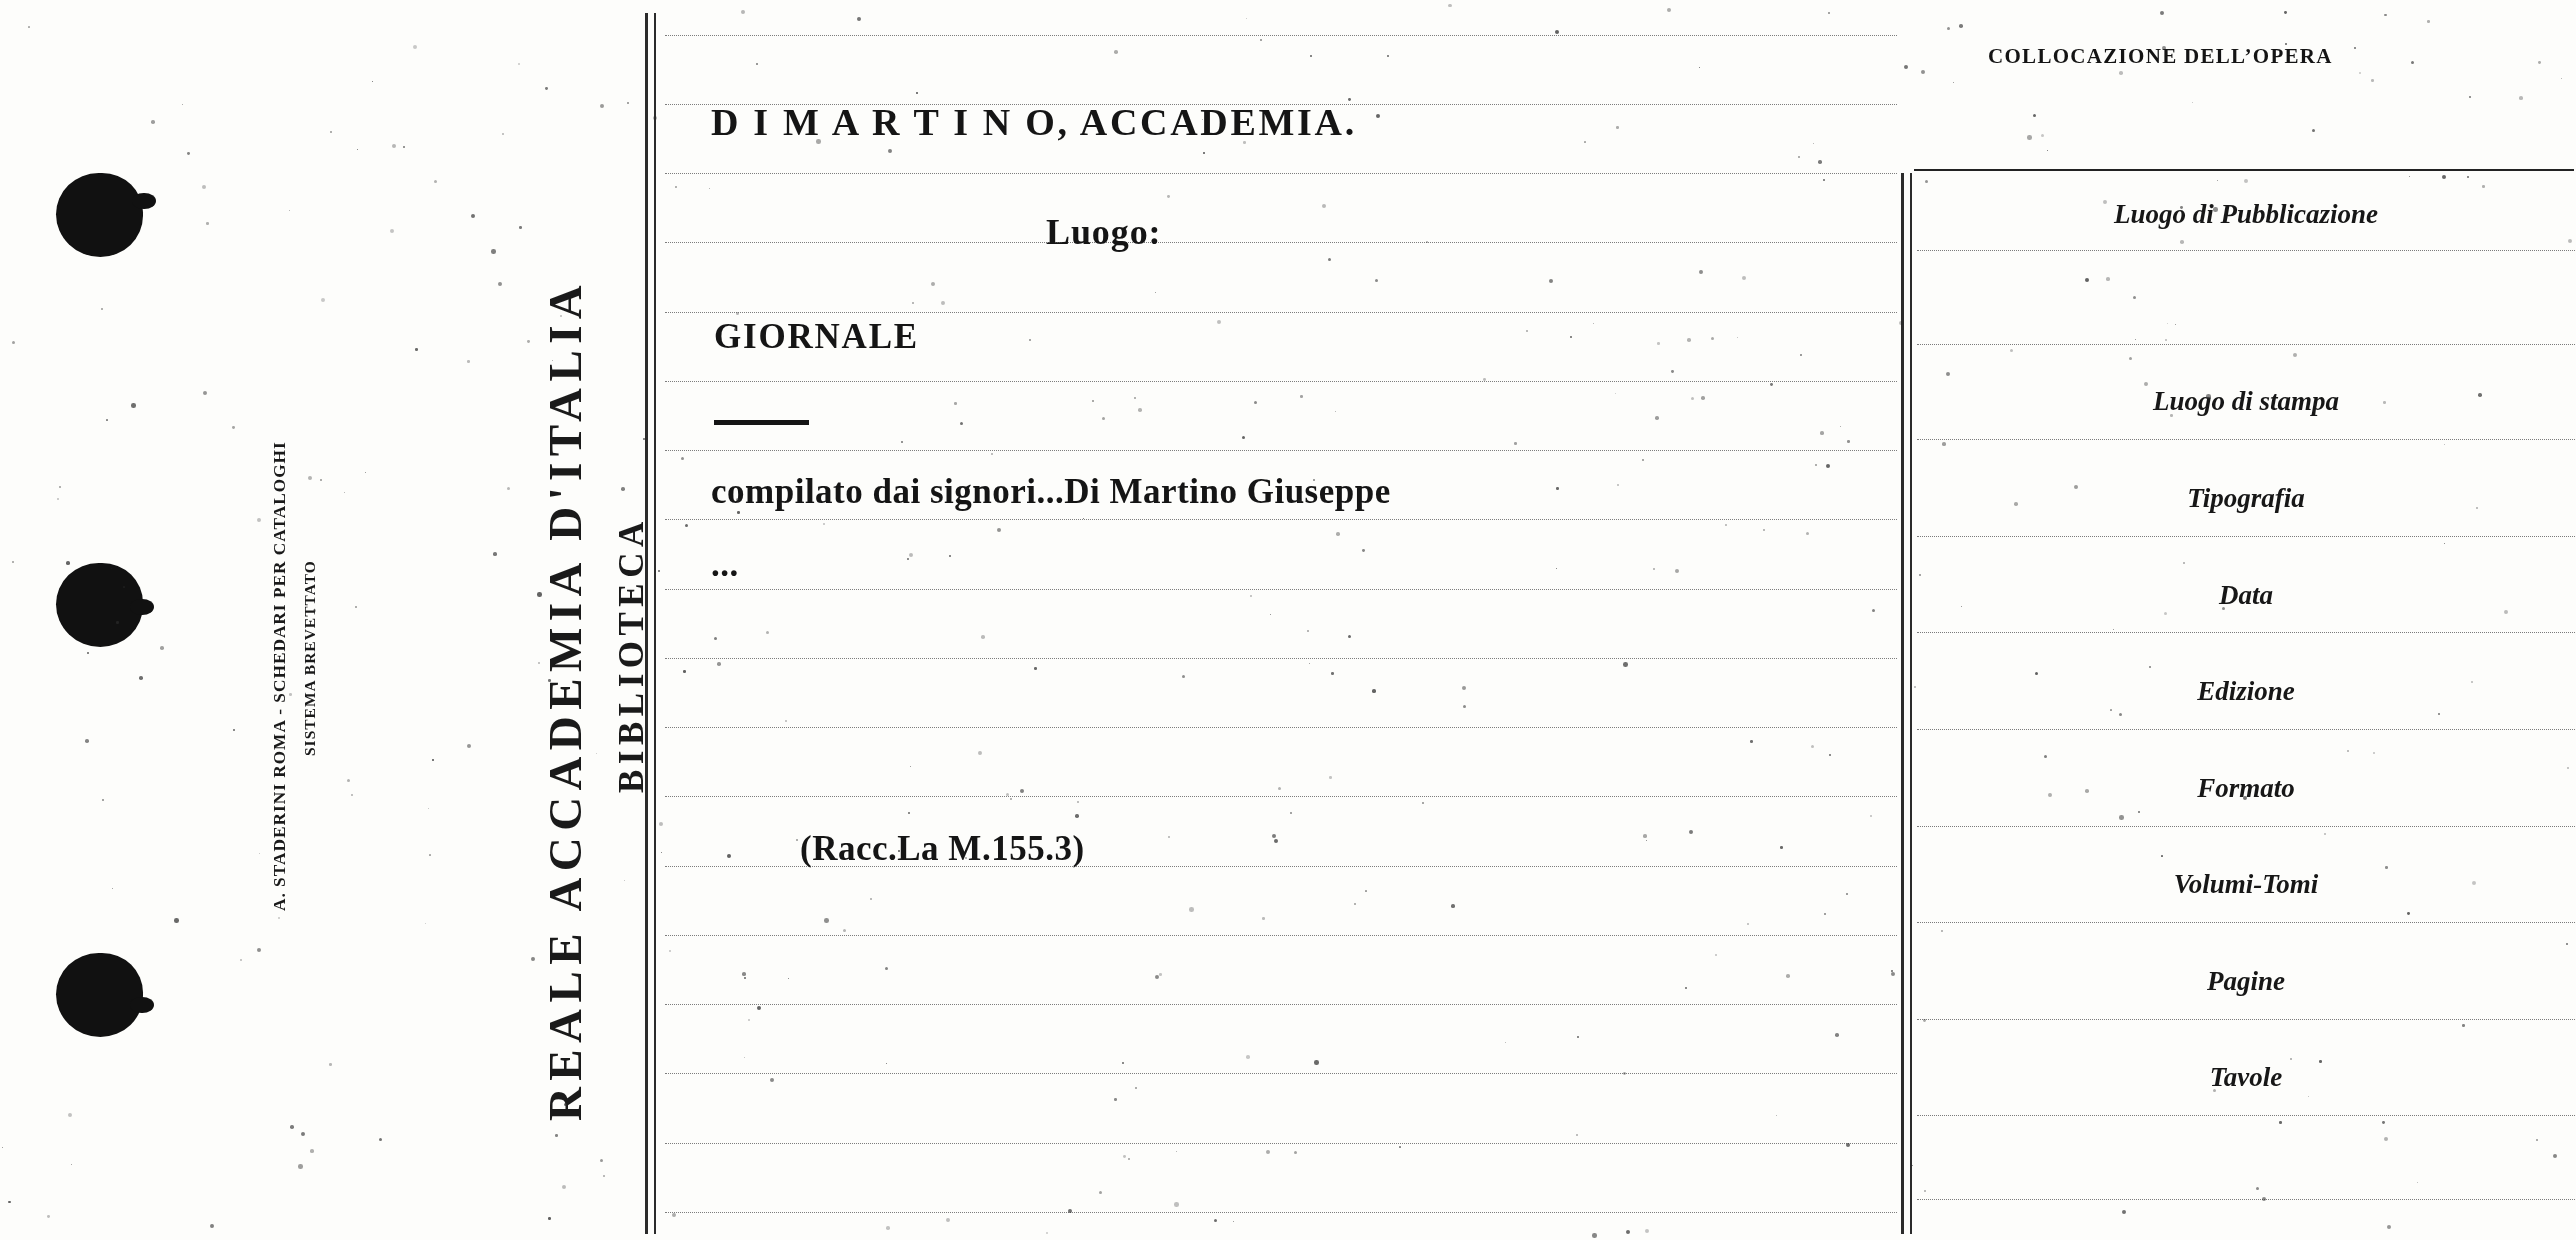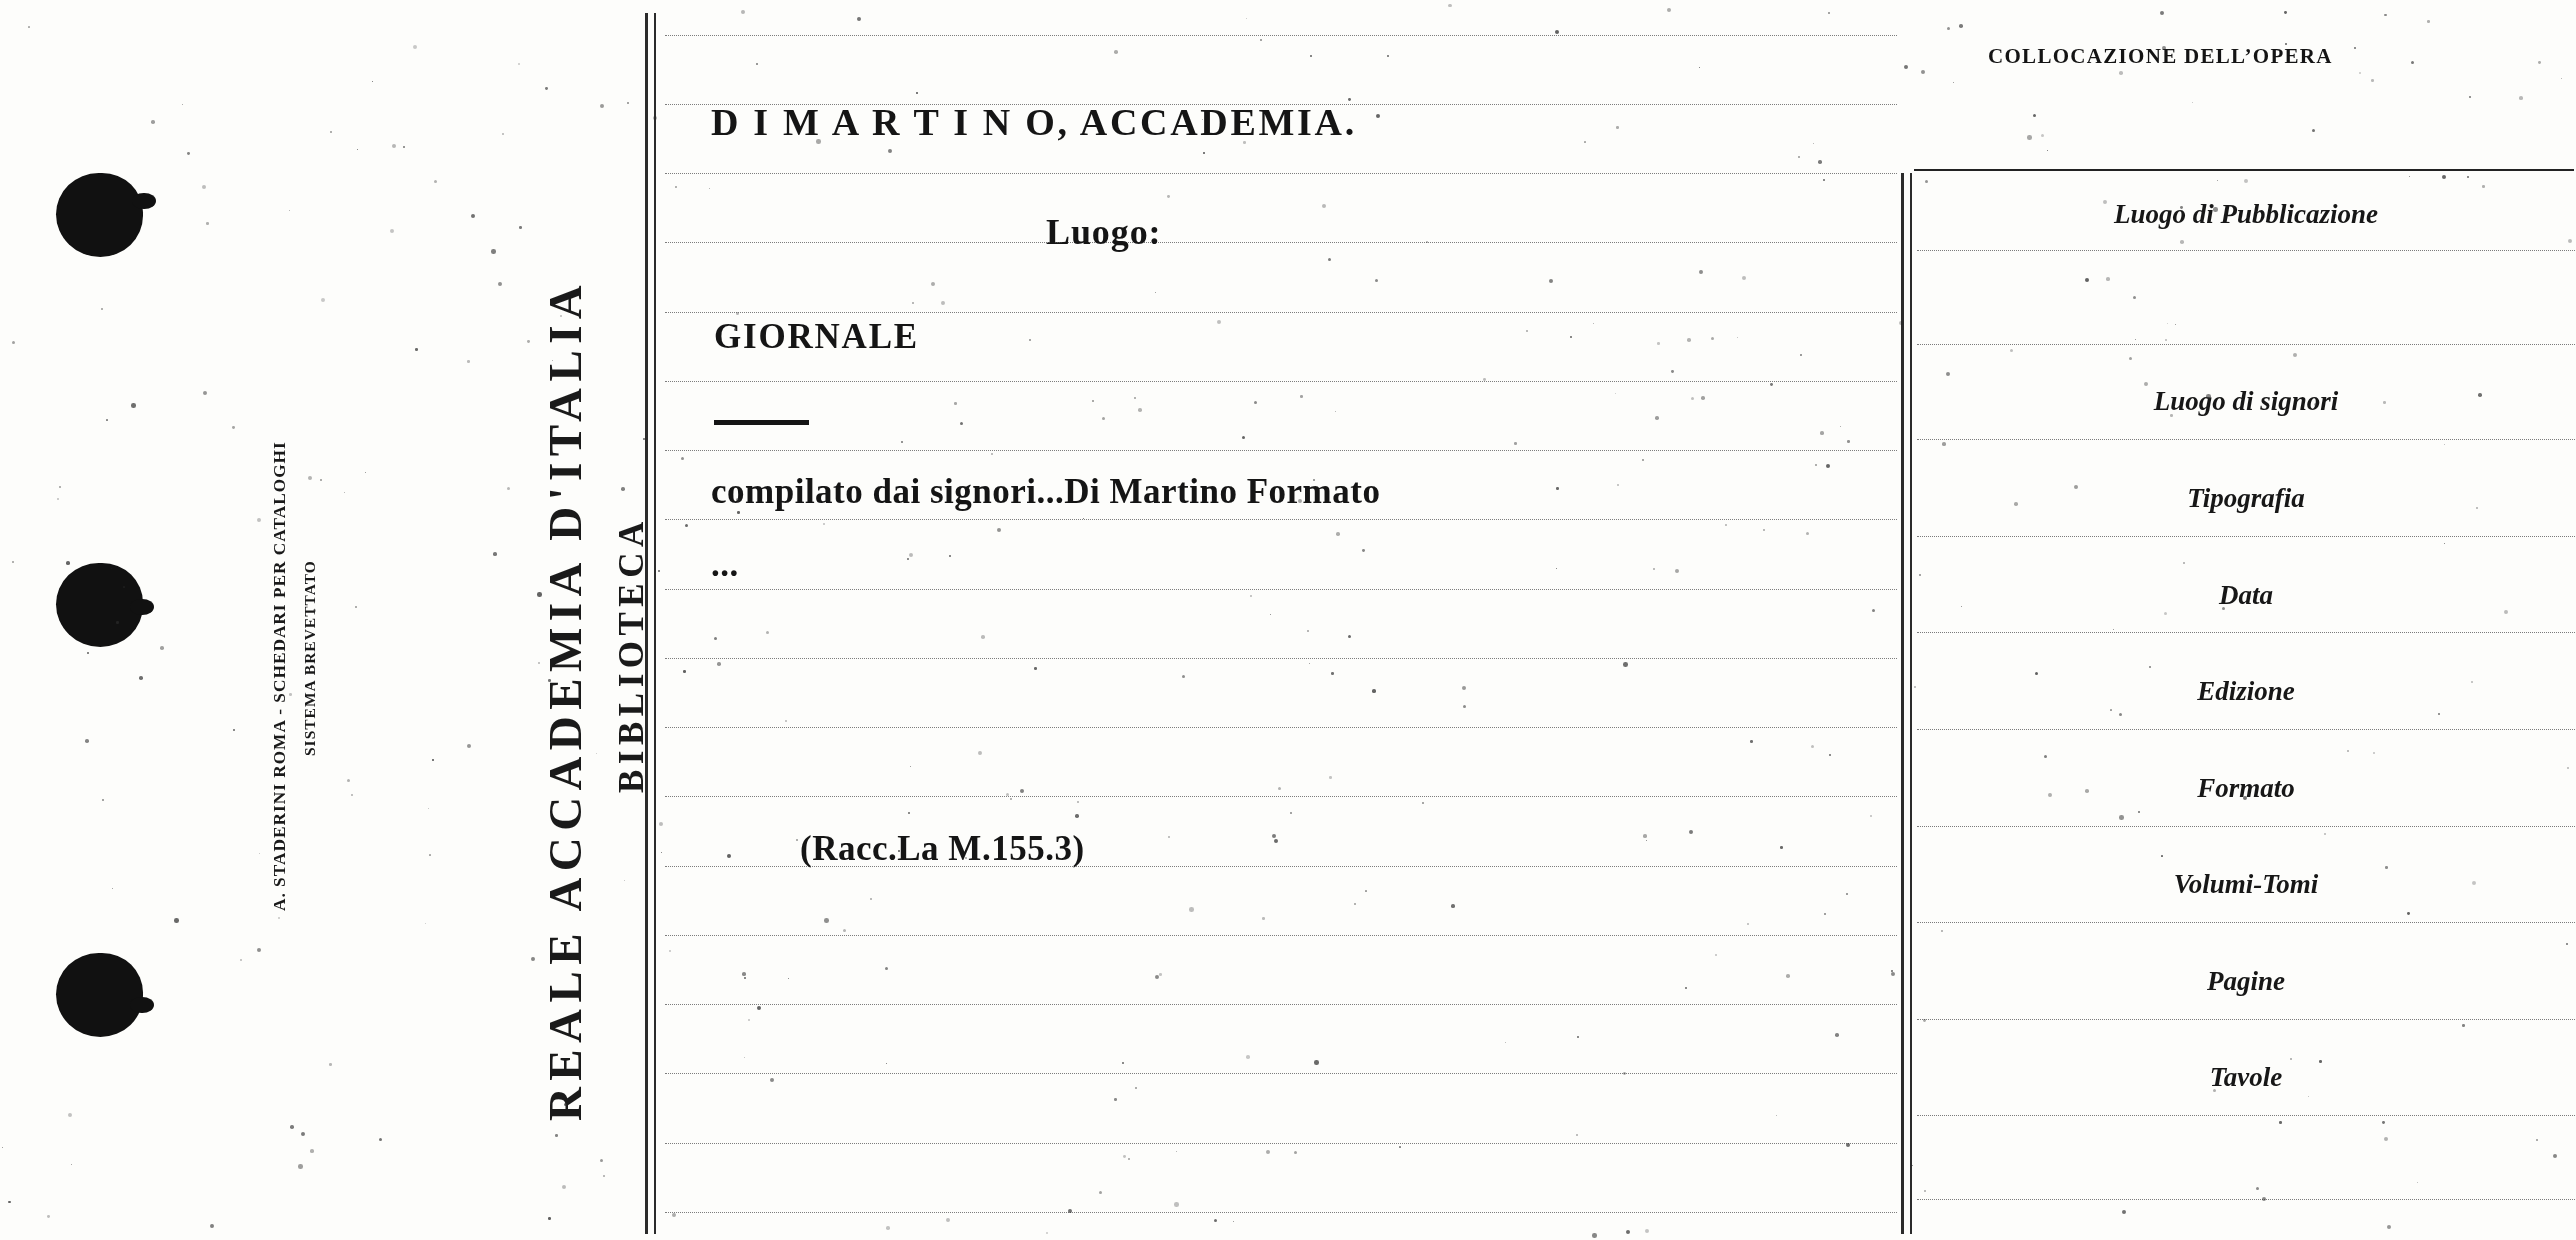--- a/index.html
+++ b/index.html
@@ -245,31 +245,31 @@
   <div class="dotline" style="top:1073px"></div>
   <div class="dotline" style="top:1143px"></div>
   <div class="dotline" style="top:1212px"></div>
 
   <div class="typed" id="heading-name">D I   M A R T I N O,  ACCADEMIA.</div>
   <div class="typed" id="vedi">Luogo:</div>
   <div class="typed" id="giornale">GIORNALE</div>
   <div class="typed" id="entry-line1">
     <span class="dash"></span>
   </div>
-  <div class="typed" id="entry-line2">compilato dai signori...Di Martino Formato</div>
+  <div class="typed" id="entry-line2">compilato dai signori...Di Martino Giuseppe</div>
   <div class="typed" id="entry-line3">...</div>
   <div class="typed" id="shelfmark">(Racc.La M.155.3)</div>
 
   <div id="coll-title">COLLOCAZIONE  DELL’OPERA</div>
   <div id="coll-rule-top"></div>
 
   <div class="field" style="top:199px">Luogo di Pubblicazione</div>
   <div class="fieldline" style="top:250px"></div>
   <div class="fieldline" style="top:344px"></div>
-  <div class="field" style="top:386px">Luogo di signori</div>
+  <div class="field" style="top:386px">Luogo di stampa</div>
   <div class="fieldline" style="top:439px"></div>
   <div class="field" style="top:483px">Tipografia</div>
   <div class="fieldline" style="top:536px"></div>
   <div class="field" style="top:580px">Data</div>
   <div class="fieldline" style="top:632px"></div>
   <div class="field" style="top:676px">Edizione</div>
   <div class="fieldline" style="top:729px"></div>
   <div class="field" style="top:773px">Formato</div>
   <div class="fieldline" style="top:826px"></div>
   <div class="field" style="top:869px">Volumi-Tomi</div>

